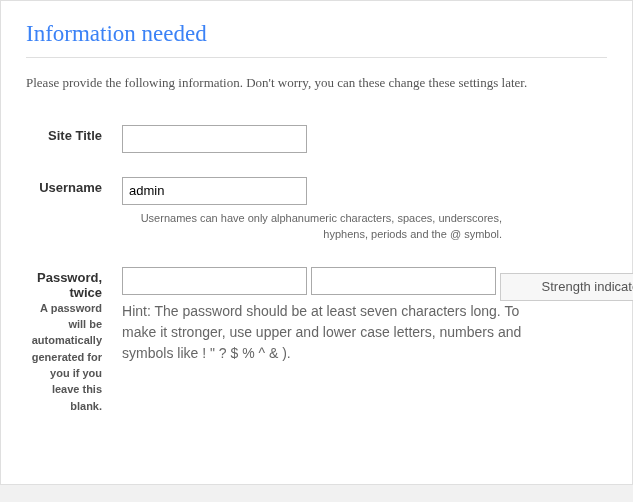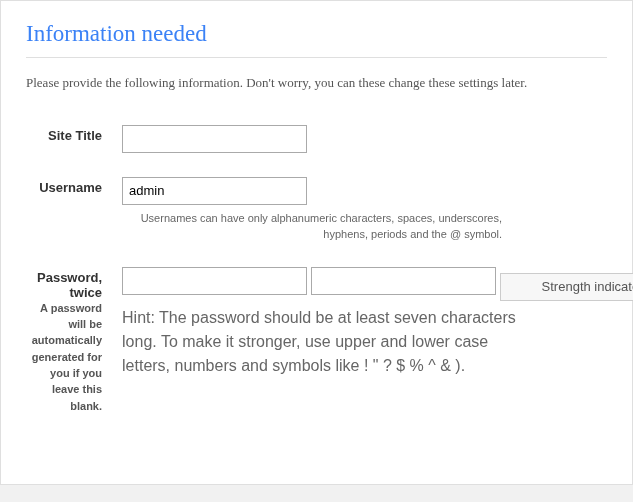--- a/index.html
+++ b/index.html
@@ -119,23 +119,22 @@
       background: #f7f7f7;
       border: 1px solid #ccc;
       font-size: 13px;
       font-family: Arial, sans-serif;
       color: #555;
       cursor: pointer;
       text-align: center;
     }
 
     .hint-text {
-      font-size: 16px;
+      font-size: 14px;
       color: #666;
-      margin-top: 5px;
       max-width: 400px;
       line-height: 1.5;
       font-family: Arial, sans-serif;
     }
   </style>
 </head>
 <body>
 
 <div class="page-container">
   <h1 class="page-title">Information needed</h1>

